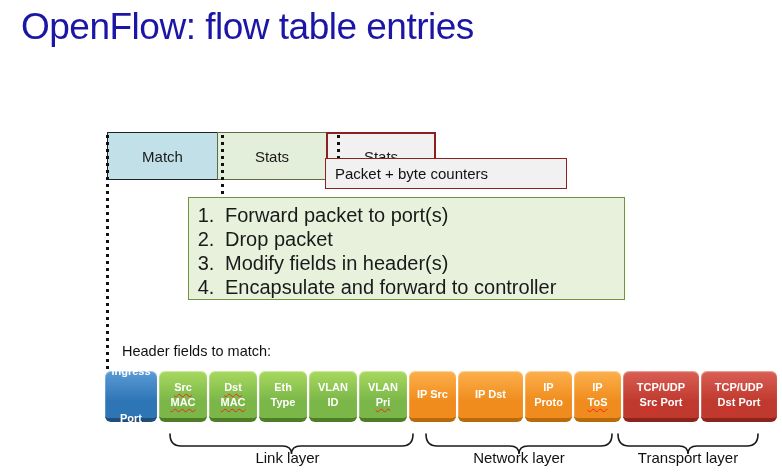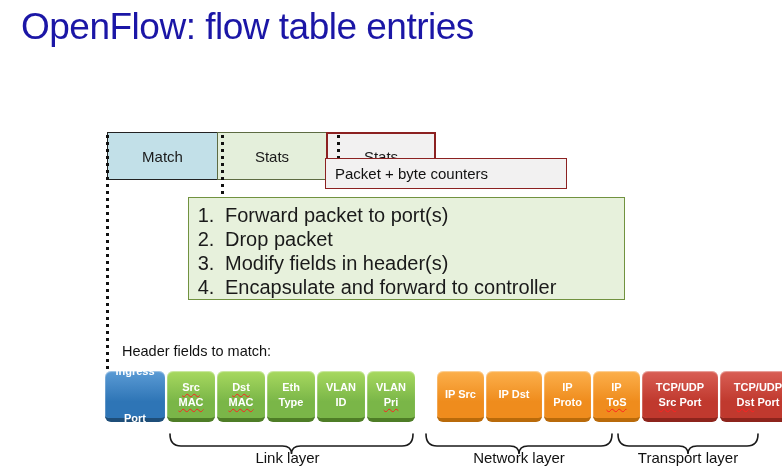--- a/index.html
+++ b/index.html
@@ -103,21 +103,21 @@
         <li>Forward packet to port(s)</li>
         <li>Drop packet</li>
         <li>Modify fields in header(s)</li>
         <li>Encapsulate and forward to controller</li>
       </ol>
   </div>
 
   <div class="caption">Header fields to match:</div>
 
   <div class="fields-row">
-      <div class="field" style="--t: #5b9bd5; --m: #2e75b6; --b: #1e4e79; width: 60px; gap: 32px;">
+      <div class="field" style="--t: #5b9bd5; --m: #2e75b6; --b: #1e4e79; width: 52px; gap: 32px;">
         <div class="fline"><span>Ingress</span></div>
         <div class="fline"><span>Port</span></div>
       </div>
       <div class="field" style="--t: #a8d95f; --m: #7ab648; --b: #4e7d26; width: 48px;">
         <div class="fline"><span class="sq">Src</span></div>
         <div class="fline"><span class="sq">MAC</span></div>
       </div>
       <div class="field" style="--t: #a8d95f; --m: #7ab648; --b: #4e7d26; width: 48px;">
         <div class="fline"><span class="sq">Dst</span></div>
         <div class="fline"><span class="sq">MAC</span></div>
@@ -127,24 +127,24 @@
         <div class="fline"><span>Type</span></div>
       </div>
       <div class="field" style="--t: #a8d95f; --m: #7ab648; --b: #4e7d26; width: 48px;">
         <div class="fline"><span>VLAN</span></div>
         <div class="fline"><span>ID</span></div>
       </div>
       <div class="field" style="--t: #a8d95f; --m: #7ab648; --b: #4e7d26; width: 48px;">
         <div class="fline"><span>VLAN</span></div>
         <div class="fline"><span class="sq">Pri</span></div>
       </div>
-      <div class="field" style="--t: #fcb04c; --m: #ef8c1d; --b: #b96a0a; width: 47px; margin-left: 20px;">
+      <div class="field" style="--t: #fcb04c; --m: #ef8c1d; --b: #b96a0a; width: 47px;">
         <div class="fline"><span>IP Src</span></div>
       </div>
-      <div class="field" style="--t: #fcb04c; --m: #ef8c1d; --b: #b96a0a; width: 56px;">
+      <div class="field" style="--t: #fcb04c; --m: #ef8c1d; --b: #b96a0a; width: 65px;">
         <div class="fline"><span>IP Dst</span></div>
       </div>
       <div class="field" style="--t: #fcb04c; --m: #ef8c1d; --b: #b96a0a; width: 47px;">
         <div class="fline"><span>IP</span></div>
         <div class="fline"><span>Proto</span></div>
       </div>
       <div class="field" style="--t: #fcb04c; --m: #ef8c1d; --b: #b96a0a; width: 47px;">
         <div class="fline"><span>IP</span></div>
         <div class="fline"><span class="sq">ToS</span></div>
       </div>

